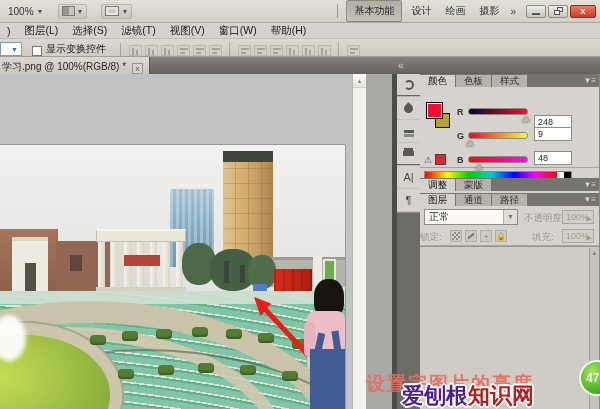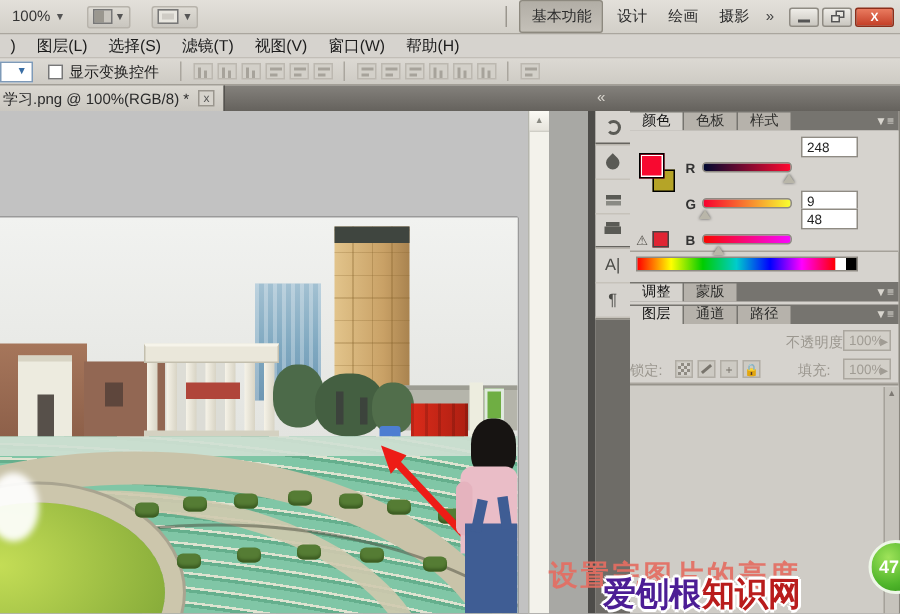--- a/index.html
+++ b/index.html
@@ -32,36 +32,36 @@
   .rest-glyph{position:relative;width:9px;height:8px}
   .rest-glyph i{position:absolute;width:6px;height:5px;border:1px solid #555;background:#e8e6e0;display:block}
   .rest-glyph i:first-child{right:0;top:0}.rest-glyph i:last-child{left:0;bottom:0}
   
   .menubar{position:absolute;left:0;top:23px;width:600px;height:16px;background:#d6d3ce;
            display:flex;align-items:center;font-size:10.5px;color:#1c1c1c;border-bottom:1px solid #c2beb7}
   .menu-item{padding:0 7px;white-space:nowrap}
   
   .optionsbar{position:absolute;left:0;top:39px;width:600px;height:18px;
               background:linear-gradient(#dcd9d3,#cecbc4);border-bottom:1px solid #a39f97;
-              display:flex;align-items:center;font-size:10px}
+              display:flex;align-items:flex-end;font-size:10px}
   .cutdrop{width:22px;height:14px;border:1px solid #7e9ab8;background:#fff;display:flex;
            align-items:center;justify-content:flex-end;padding-right:3px;color:#3a6ea5;font-size:7px;margin-right:10px}
   .chk{width:10px;height:10px;border:1px solid #777;background:#fff;margin-right:4px}
   .opt-label{color:#1c1c1c;margin-right:8px;white-space:nowrap}
   .vsep{width:1px;height:13px;background:#aaa69e;margin:0 6px}
   .aicon{width:13px;height:11px;margin:0 1.5px;border:1px solid #bcb8b0;position:relative;background:#d3d0c9}
   .aicon::before{content:"";position:absolute;left:2px;top:2px;width:8px;height:2px;background:#a7a39b}
   .aicon::after{content:"";position:absolute;left:2px;top:6px;width:5px;height:2px;background:#a7a39b}
   .aicon.v::before{left:2px;top:2px;width:2px;height:7px}
   .aicon.v::after{left:6px;top:4px;width:2px;height:5px}
   
   .tabbar{position:absolute;left:0;top:57px;width:600px;height:17px;
           background:linear-gradient(#84817c,#65625d)}
   .doc-tab{position:absolute;left:0;top:0;height:17px;padding:0 6px 0 2px;background:linear-gradient(#dbd8d1,#cac7c0);
-           display:flex;align-items:center;gap:6px;font-size:10px;color:#2a2a2a;border-right:1px solid #55534f}
+           display:flex;align-items:flex-end;gap:6px;font-size:10px;color:#2a2a2a;border-right:1px solid #55534f}
   .tab-close{width:11px;height:11px;border:1px solid #9a968e;background:#d6d3cc;color:#555;
              font-size:8px;line-height:9px;text-align:center}
   .collapse{position:absolute;left:398px;top:3px;color:#d8d5ce;font-size:10px;letter-spacing:-1px}
   
   .pasteboard{position:absolute;left:0;top:74px;width:352px;height:335px;background:#c2c2c2}
   .vscroll{position:absolute;left:352px;top:74px;width:14px;height:335px;background:#f3f2eb;border-left:1px solid #b5b5ad}
   .vscroll .sb-btn{height:14px;border-bottom:1px solid #cfcec6;display:flex;align-items:center;justify-content:center;
                    font-size:6px;color:#8a8a82;background:linear-gradient(#fbfaf4,#e6e4dc)}
   .gutter{position:absolute;left:366px;top:74px;width:26px;height:335px;background:#a8a8a4}
   .dockedge{position:absolute;left:392px;top:74px;width:5px;height:335px;background:#4d4c49}
@@ -330,51 +330,55 @@
       <div class="ptab">色板</div>
       <div class="ptab">样式</div>
       <div class="pmenu">▼≡</div>
     </div>
     <div class="colorbody">
       <div class="swatch-fg" style="background:#f80930"></div>
       <div class="swatch-bg" style="background:#b5a427"></div>
       <span class="ch-label" style="left:37px;top:20px">R</span>
       <div class="track" style="left:48px;top:21px;background:linear-gradient(90deg,rgb(0,9,48),rgb(255,9,48))"></div>
       <div class="handle" style="left:102px;top:29px"></div>
-      <div class="valbox" style="left:114px;top:4px">248</div>
+      <div class="valbox" style="left:114px;top:28px">248</div>
       <span class="ch-label" style="left:37px;top:44px">G</span>
       <div class="track" style="left:48px;top:45px;background:linear-gradient(90deg,rgb(248,0,48),rgb(248,255,48))"></div>
       <div class="handle" style="left:46px;top:53px"></div>
       <div class="valbox" style="left:114px;top:40px">9</div>
       <span class="warn">⚠</span>
       <div class="gamut" style="background:#e02433"></div>
       <span class="ch-label" style="left:37px;top:68px">B</span>
       <div class="track" style="left:48px;top:69px;background:linear-gradient(90deg,rgb(248,9,0),rgb(248,9,255))"></div>
       <div class="handle" style="left:55px;top:77px"></div>
-      <div class="valbox" style="left:114px;top:52px">48</div>
+      <div class="valbox" style="left:114px;top:64px">48</div>
       <div class="spectrum">
         <div class="spec-grad"></div>
           <div class="spec-w"></div>
           <div class="spec-k"></div>
       </div>
     </div>
 
-    <div class="ptabs" style="margin-top:20px">
+    <div class="ptabs" style="margin-top:10px">
       <div class="ptab active">调整</div>
       <div class="ptab">蒙版</div>
       <div class="pmenu">▼≡</div>
     </div>
 
     <div class="ptabs" style="margin-top:2px">
       <div class="ptab active">图层</div>
       <div class="ptab">通道</div>
       <div class="ptab">路径</div>
       <div class="pmenu">▼≡</div>
     </div>
     <div class="lrow1">
+      <div class="blendbox">
+        <span>正常</span>
+        <span class="bb-arrow">▼</span>
+      </div>
       <span class="glabel" style="left:104px;top:6px">不透明度:</span>
       <div class="gbox" style="left:142px;top:4px">
         <span>100%</span>
         <span class="gb-a">▶</span>
       </div>
     </div>
     <div class="lockrow">
       <span class="glabel" style="left:0;top:3px">锁定:</span>
       <div class="lk" style="left:30px">
           <span class="checker"></span>

